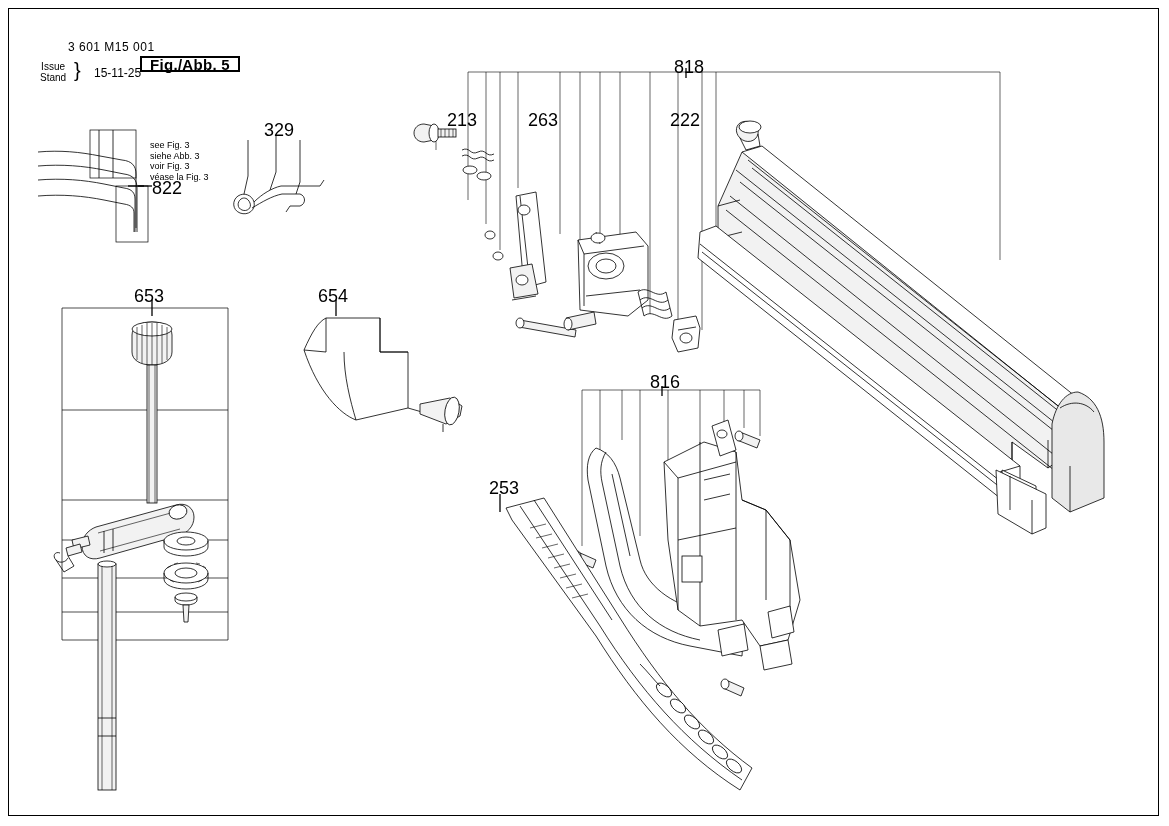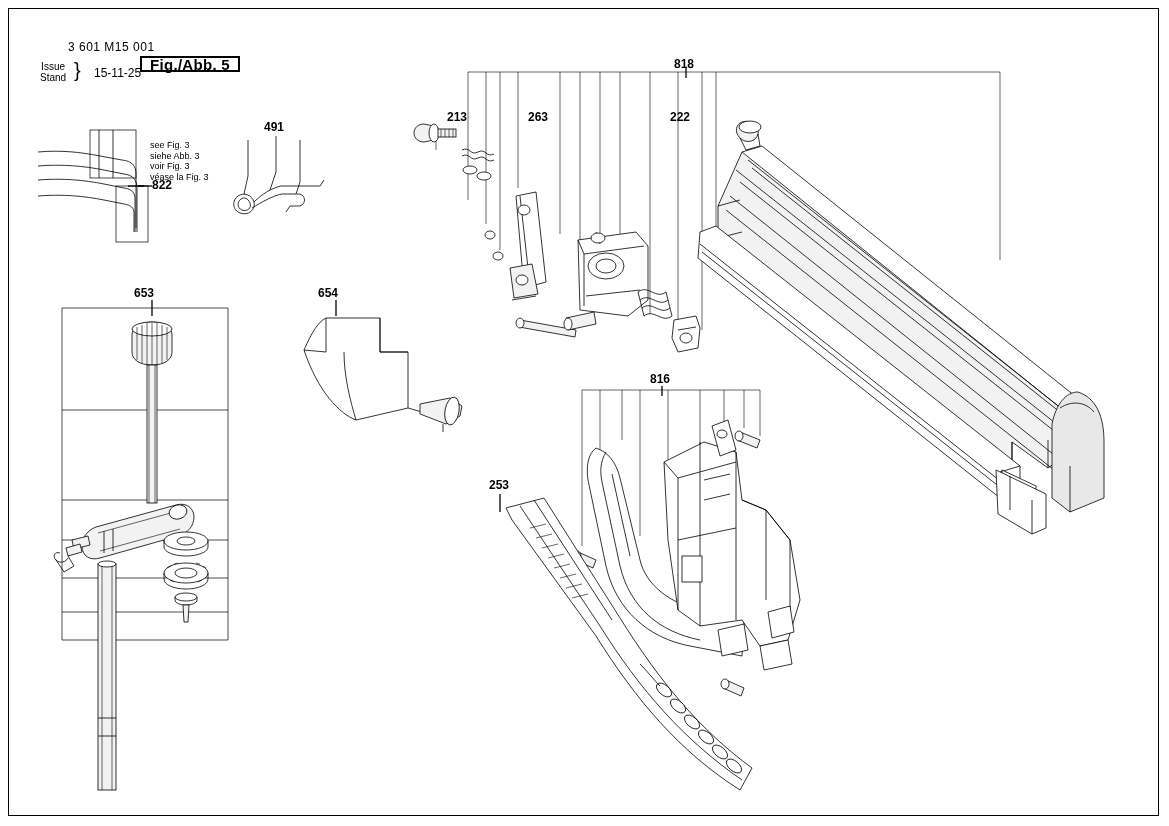--- a/index.html
+++ b/index.html
@@ -79,22 +79,22 @@
     display: flex;
     align-items: center;
     justify-content: center;
     letter-spacing: 0.3px;
     box-sizing: border-box;
   }
 
   
   .lbl {
     position: absolute;
-    font-size: 12px;
-    font-weight: bold;
+    font-size: 18px;
+    font-weight: normal;
     white-space: nowrap;
   }
   .note {
     position: absolute;
     font-size: 9px;
     line-height: 10.5px;
     white-space: nowrap;
   }
   .footer {
     position: absolute;
@@ -420,21 +420,21 @@
   </svg>
 
   <div class="note" style="left:150px; top:140px;">
     <div>see Fig. 3</div>
     <div>siehe Abb. 3</div>
     <div>voir Fig. 3</div>
     <div>véase la Fig. 3</div>
   </div>
 
   <div class="lbl" style="left:152px; top:178px;">822</div>
-  <div class="lbl" style="left:264px; top:120px;">491</div>
+  <div class="lbl" style="left:264px; top:120px;">329</div>
   <div class="lbl" style="left:134px; top:286px;">653</div>
   <div class="lbl" style="left:318px; top:286px;">654</div>
   <div class="lbl" style="left:447px; top:110px;">213</div>
   <div class="lbl" style="left:528px; top:110px;">263</div>
   <div class="lbl" style="left:670px; top:110px;">222</div>
   <div class="lbl" style="left:674px; top:57px;">818</div>
   <div class="lbl" style="left:650px; top:372px;">816</div>
   <div class="lbl" style="left:489px; top:478px;">253</div>
 
 

